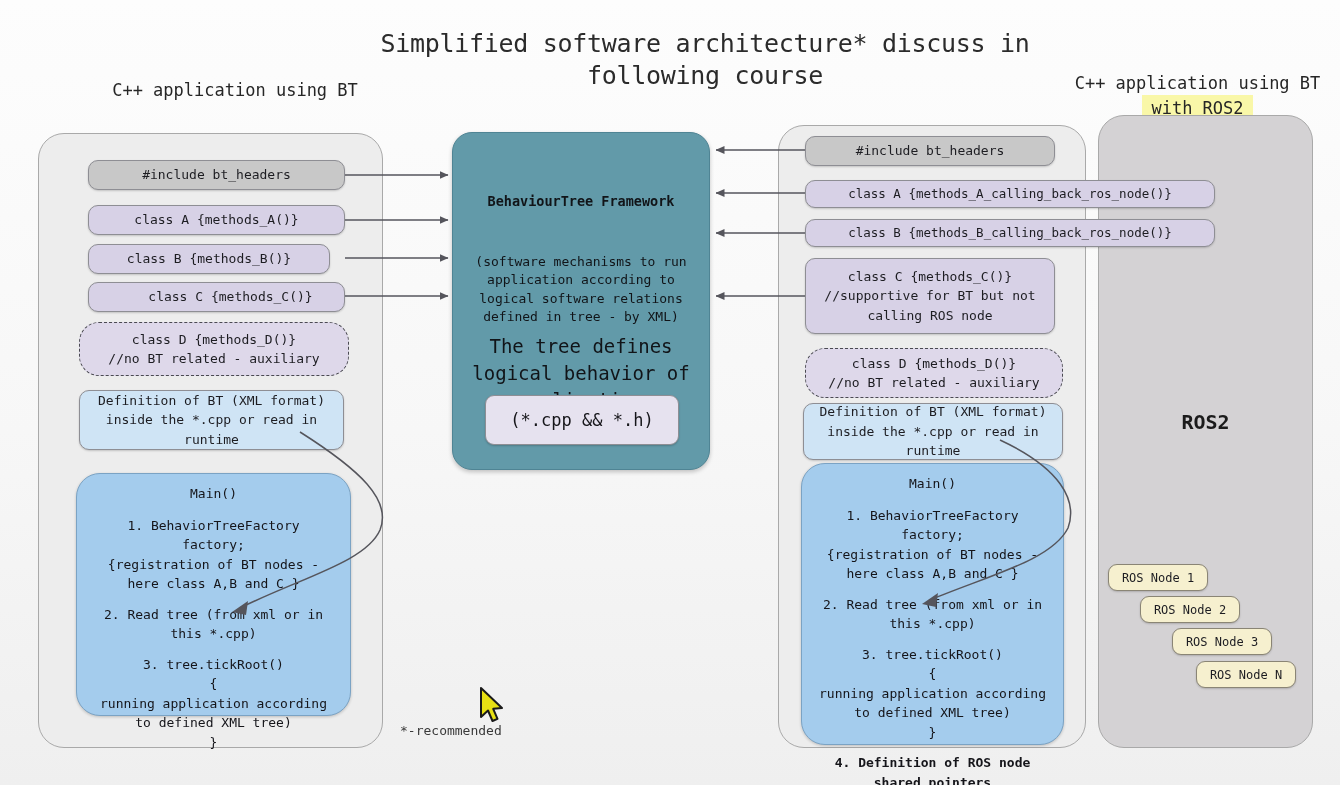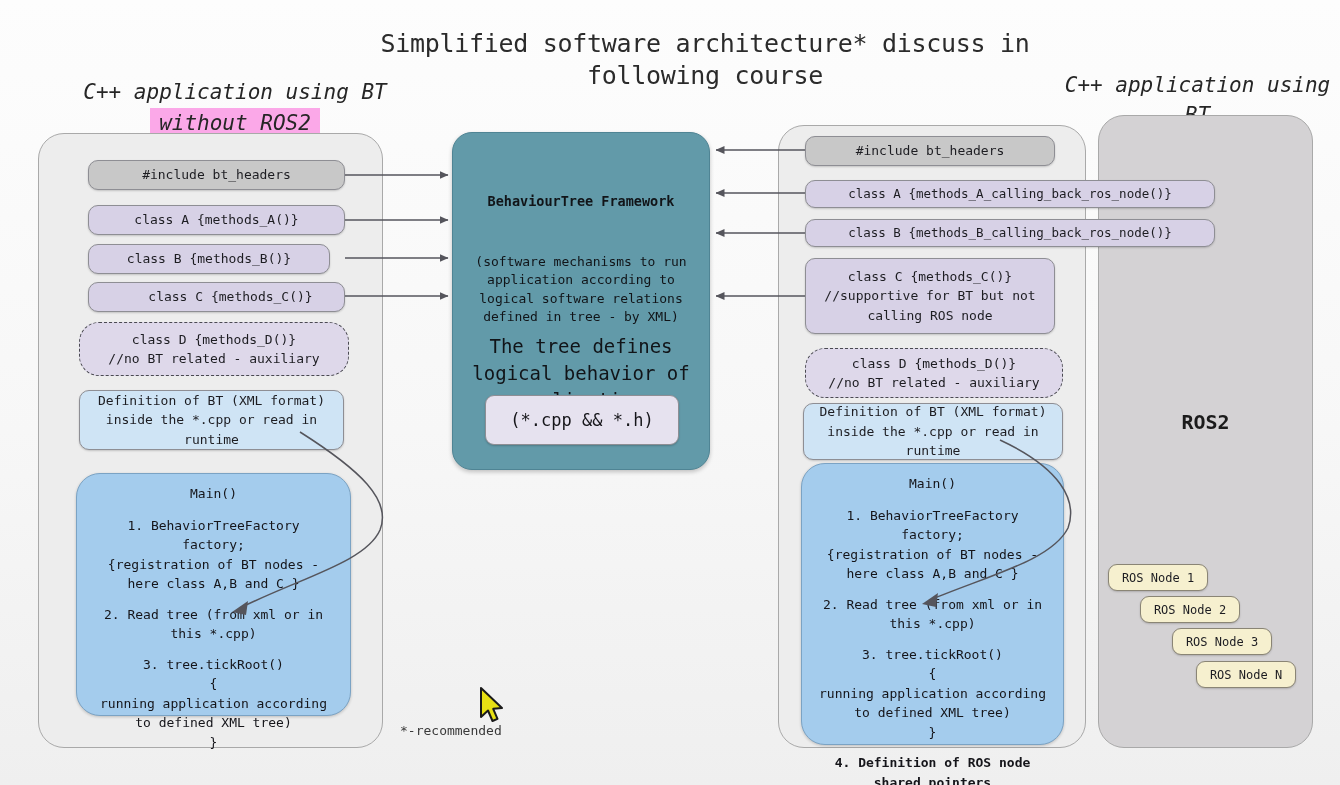--- a/index.html
+++ b/index.html
@@ -25,24 +25,23 @@
     width: 700px;
     text-align: center;
     font-size: 25px;
     line-height: 1.28;
     color: #2b2b2b;
     letter-spacing: -0.3px;
   }
   .col-head {
     position: absolute;
     text-align: center;
-    font-size: 21px;
+    font-size: 17px;
     color: #262626;
     line-height: 1.42;
-    font-style: italic;
   }
   .col-head .hl {
     display: inline-block;
     padding: 1px 9px 2px 9px;
   }
   .hl-pink { background: #fba8e8; }
   .hl-yellow { background: #f9f7a8; }
 
   #head-left  { left: 60px;  top: 78px;  width: 350px; }
   #head-right { left: 1055px; top: 71px; width: 285px; }
@@ -197,21 +196,20 @@
 
 <div id="stage">
 
   <div class="page-title">
     <div>Simplified software architecture* discuss in</div>
     <div>following course</div>
   </div>
 
   <div class="col-head" id="head-left">
     <div>C++ application using BT</div>
-    <div><span class="hl hl-pink">without ROS2</span></div>
   </div>
 
   <div class="col-head" id="head-right">
     <div>C++ application using BT</div>
     <div><span class="hl hl-yellow">with ROS2</span></div>
   </div>
 
   <div class="panel" id="panel-ros"></div>
   <div class="panel" id="panel-left"></div>
   <div class="panel" id="panel-right"></div>

